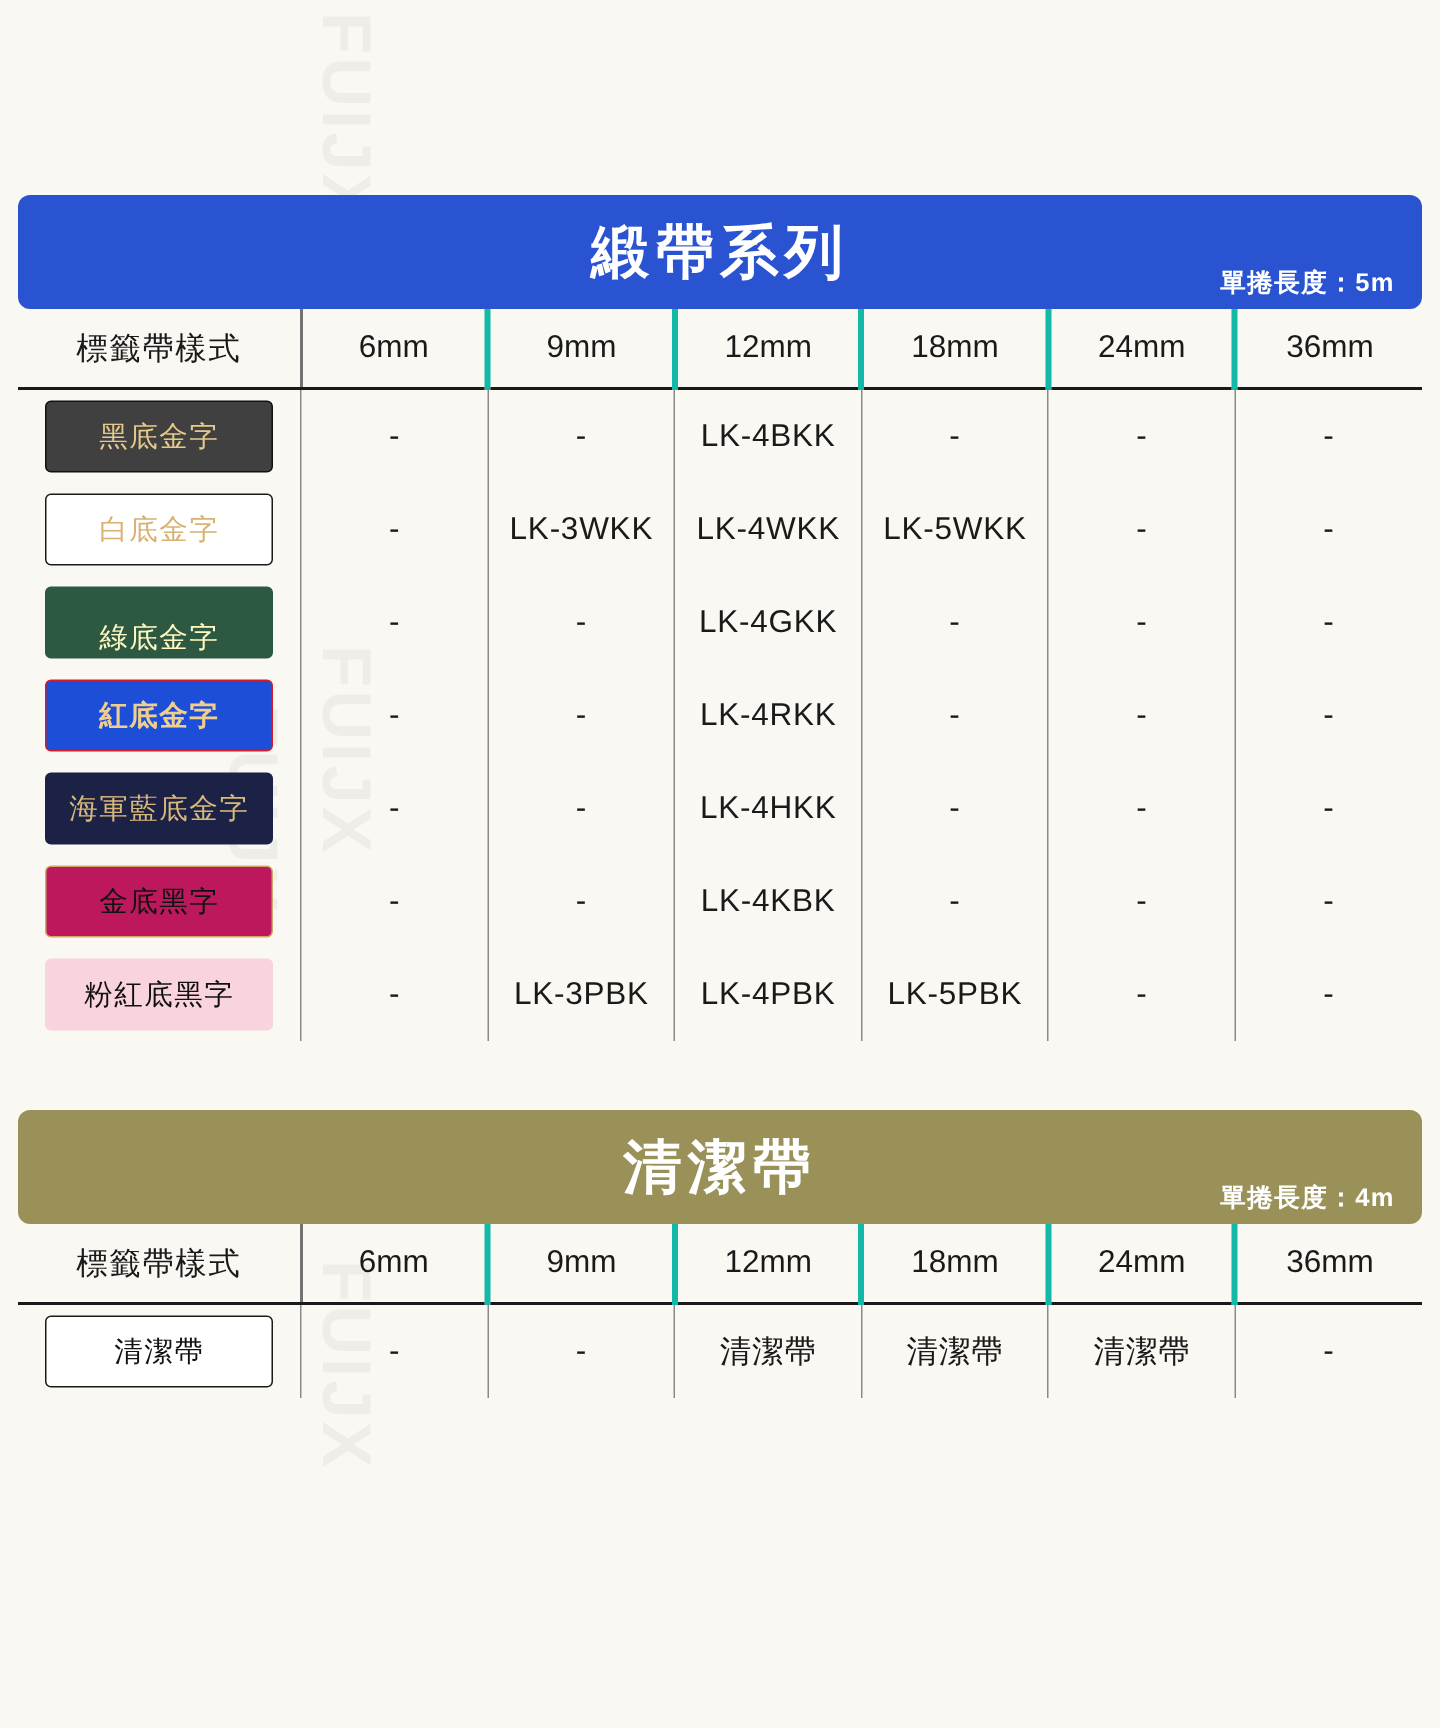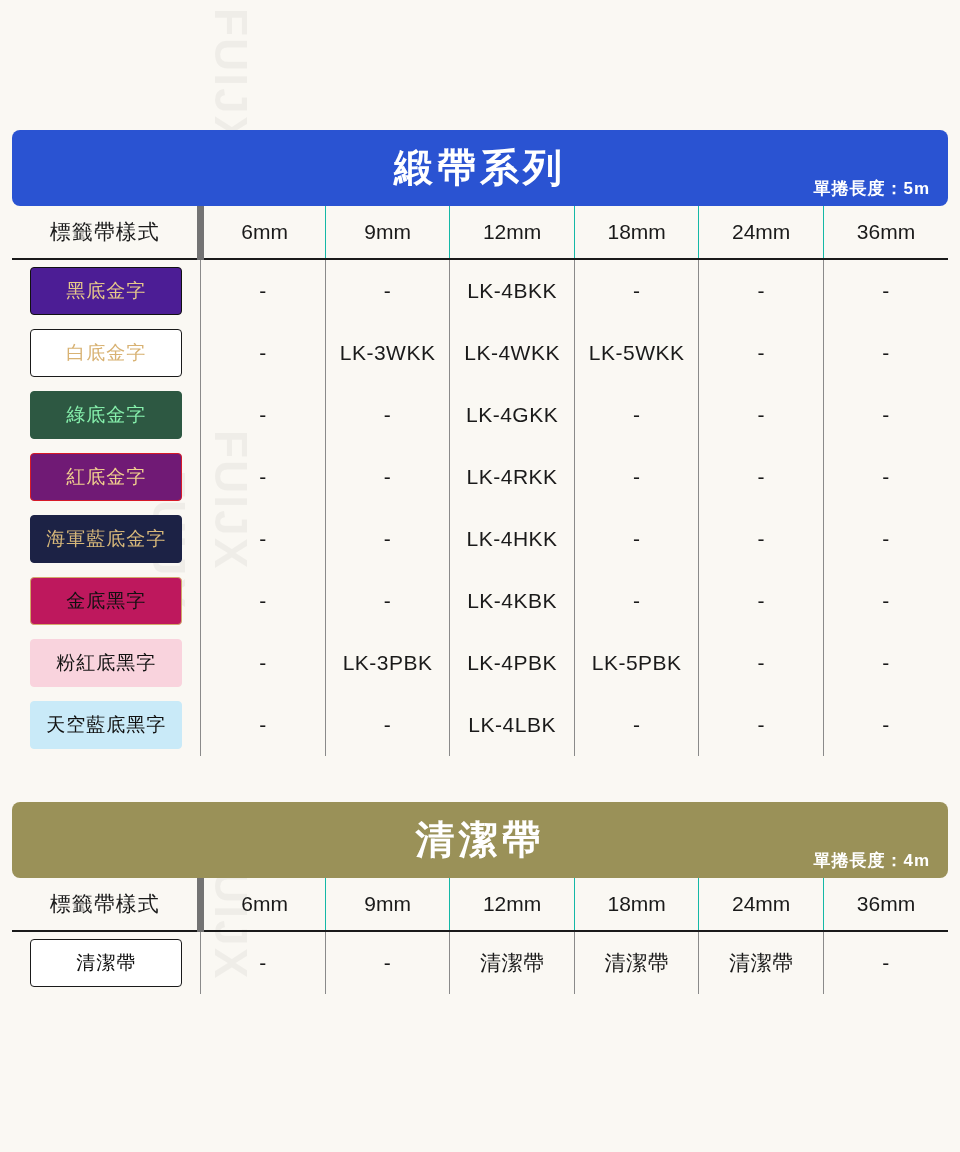--- a/index.html
+++ b/index.html
@@ -94,25 +94,25 @@
     text-align: center;
     vertical-align: middle;
   }
 
   .head-row th {
     height: 52px;
     font-size: 21px;
     font-weight: 400;
     color: #1a1a1a;
     border-bottom: 2px solid #1a1a1a;
-    border-right: 1px solid #14b8a6;
+    border-right: 4px solid #14b8a6;
   }
   .head-row th:last-child { border-right: none; }
   .head-row th.style-head {
-    border-right: 7px solid #737373;
+    border-right: 2px solid #737373;
     letter-spacing: 1px;
   }
 
   .body-row td {
     height: 62px;
     font-size: 21px;
     border-right: 1px solid #8a8a8a;
   }
   .body-row td:last-child { border-right: none; }
   .body-row td.style-cell { border-right: 1px solid #8a8a8a; }
@@ -175,21 +175,21 @@
           <th>12mm</th>
           <th>18mm</th>
           <th>24mm</th>
           <th>36mm</th>
         </tr>
       </thead>
       <tbody>
 
         <tr class="body-row">
           <td class="style-cell">
-            <div class="swatch" style="background:#4c1d95;color:#e6c88a;border:1px solid #111111;">
+            <div class="swatch" style="background:#404040;color:#e6c88a;border:1px solid #111111;">
               <span>黑底金字</span>
             </div>
           </td>
           <td class="code">-</td>
           <td class="code">-</td>
           <td class="code">LK-4BKK</td>
           <td class="code">-</td>
           <td class="code">-</td>
           <td class="code">-</td>
         </tr>
@@ -203,35 +203,35 @@
           <td class="code">-</td>
           <td class="code">LK-3WKK</td>
           <td class="code">LK-4WKK</td>
           <td class="code">LK-5WKK</td>
           <td class="code">-</td>
           <td class="code">-</td>
         </tr>
 
         <tr class="body-row">
           <td class="style-cell">
-            <div class="swatch" style="background:#2d5842;color:#86efac;border:1px solid #2d5842;">
+            <div class="swatch" style="background:#2d5842;color:#fef9c3;border:1px solid #2d5842;align-items:flex-end;">
               <span>綠底金字</span>
             </div>
           </td>
           <td class="code">-</td>
           <td class="code">-</td>
           <td class="code">LK-4GKK</td>
           <td class="code">-</td>
           <td class="code">-</td>
           <td class="code">-</td>
         </tr>
 
         <tr class="body-row">
           <td class="style-cell">
-            <div class="swatch" style="background:#701a75;color:#f0cf8e;border:1px solid #d71a28;">
+            <div class="swatch" style="background:#1d4ed8;color:#f0cf8e;border:1px solid #d71a28;font-weight:bold;">
               <span>紅底金字</span>
             </div>
           </td>
           <td class="code">-</td>
           <td class="code">-</td>
           <td class="code">LK-4RKK</td>
           <td class="code">-</td>
           <td class="code">-</td>
           <td class="code">-</td>
         </tr>
@@ -271,33 +271,20 @@
             </div>
           </td>
           <td class="code">-</td>
           <td class="code">LK-3PBK</td>
           <td class="code">LK-4PBK</td>
           <td class="code">LK-5PBK</td>
           <td class="code">-</td>
           <td class="code">-</td>
         </tr>
 
-        <tr class="body-row">
-          <td class="style-cell">
-            <div class="swatch" style="background:#c9eaf8;color:#111111;border:1px solid #c9eaf8;">
-              <span>天空藍底黑字</span>
-            </div>
-          </td>
-          <td class="code">-</td>
-          <td class="code">-</td>
-          <td class="code">LK-4LBK</td>
-          <td class="code">-</td>
-          <td class="code">-</td>
-          <td class="code">-</td>
-        </tr>
       </tbody>
     </table>
   </div>
 
   <div class="gap-between"></div>
 
   <div class="section">
     <div class="banner banner-clean">
       <div class="banner-title">清潔帶</div>
       <div class="banner-note">單捲長度：4m</div>

